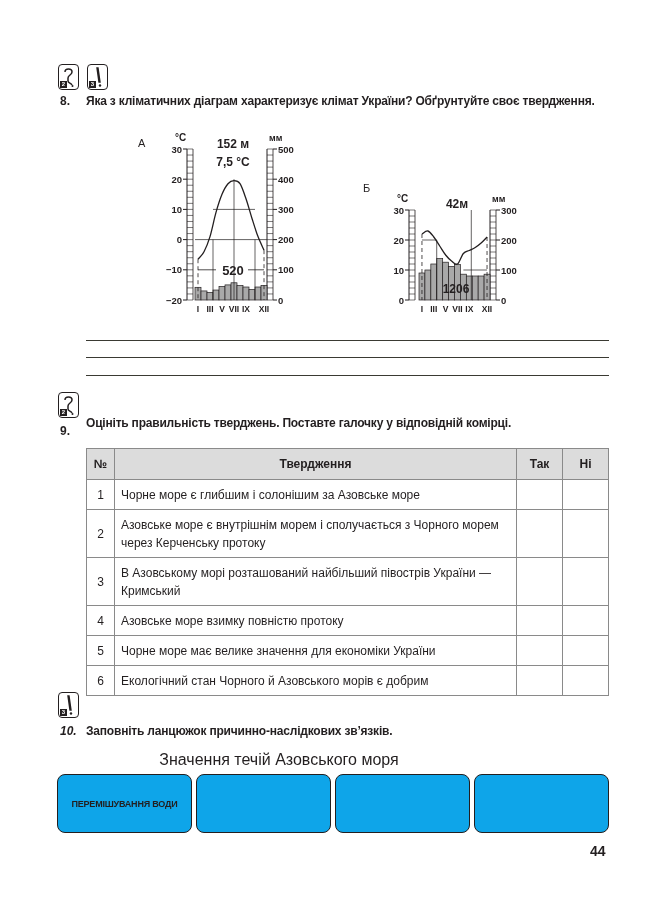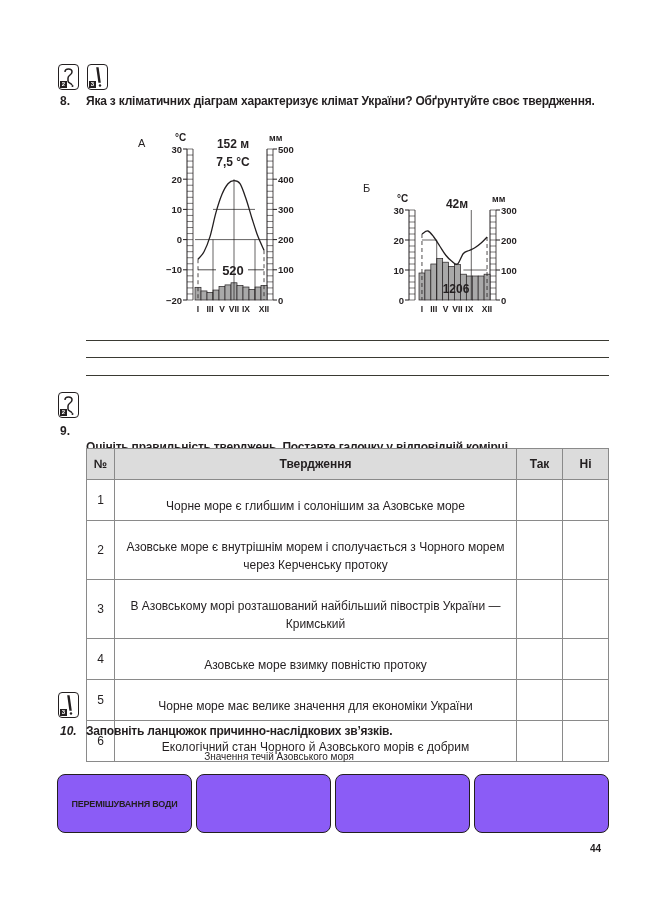--- a/index.html
+++ b/index.html
@@ -12,22 +12,22 @@
   .icon-box svg { position:absolute; left:0; top:0; }
   .q-num { position:absolute; font-weight:bold; font-size:12px; }
   .q-text { position:absolute; font-weight:bold; font-size:12px; letter-spacing:-0.2px; }
   .ans-line { position:absolute; left:86px; width:523px; height:0; border-top:1px solid #3a3a33; }
   table.stmt { position:absolute; left:86px; top:448px; width:523px; border-collapse:collapse; font-size:12px; }
   table.stmt td, table.stmt th { border:1px solid #8a8a8a; padding:0 6px; }
   table.stmt th { background:#dcdcdc; font-weight:bold; height:30px; }
   table.stmt td.n { text-align:center; width:15px; }
   table.stmt td.c { width:33px; }
   table.stmt td.c2 { width:33px; }
-  table.stmt td.s { text-align:center; line-height:18px; padding-top:17px; padding-bottom:5px; }
-  .chain-box { position:absolute; top:774px; width:133px; height:57px; border:1.5px solid #231f20; border-radius:8px; background:#8b5cf6;
+  table.stmt td.s { text-align:left; line-height:18px; padding-top:6px; padding-bottom:5px; }
+  .chain-box { position:absolute; top:774px; width:133px; height:57px; border:1.5px solid #231f20; border-radius:8px; background:#0ea5e9;
                display:flex; align-items:center; justify-content:center; font-weight:bold; font-size:9px; letter-spacing:-0.2px; }
   svg text { font-family:"Liberation Sans", sans-serif; }
 </style>
 </head>
 <body>
 
 <div class="icon-box" style="left:58px;top:64px;">
   <svg width="19" height="24" viewBox="0 0 19 24">
     <path d="M6 7 C6 3,13 3,13 7 C13 10,9 10,9 13 L9 16 M9 16 C9 18,12 18,13 20" fill="none" stroke="#231f20" stroke-width="1.5"></path>
     <circle cx="13.5" cy="21" r="1" fill="#231f20"></circle>
@@ -251,21 +251,21 @@
 <div class="ans-line" style="top:375px;"></div>
 
 <div class="icon-box" style="left:58px;top:392px;">
   <svg width="19" height="24" viewBox="0 0 19 24">
     <path d="M6 7 C6 3,13 3,13 7 C13 10,9 10,9 13 L9 16 M9 16 C9 18,12 18,13 20" fill="none" stroke="#231f20" stroke-width="1.5"></path>
     <circle cx="13.5" cy="21" r="1" fill="#231f20"></circle>
   </svg>
   <span class="lvl">2</span>
 </div>
 <div class="q-num" style="left:60px;top:424px;">9.</div>
-<div class="q-text" style="left:86px;top:440px;text-align:center;">Оцініть правильність тверджень. Поставте галочку у відповідній комірці.</div>
+<div class="q-text" style="left:86px;top:416px;text-align:center;">Оцініть правильність тверджень. Поставте галочку у відповідній комірці.</div>
 
 <table class="stmt">
   <thead>
     <tr>
       <th style="width:15px;">№</th>
       <th>Твердження</th>
       <th style="width:33px;">Так</th>
       <th style="width:33px;">Ні</th>
     </tr>
   </thead>
@@ -311,20 +311,20 @@
 
 <div class="icon-box" style="left:58px;top:692px;">
   <svg width="19" height="24" viewBox="0 0 19 24">
     <path d="M9 3 L10 3 L12 17 L11 17 Z" fill="none" stroke="#231f20" stroke-width="1.4"></path>
     <circle cx="12" cy="20.5" r="1.2" fill="#231f20"></circle>
   </svg>
   <span class="lvl">3</span>
 </div>
 <div class="q-num" style="left:60px;top:724px;font-style:italic;">10.</div>
 <div class="q-text" style="left:86px;top:724px;">Заповніть ланцюжок причинно-наслідкових зв’язків.</div>
-<div class="abs" style="left:0;width:518px;top:751px;text-align:center;font-size:10px;padding-left:40px;box-sizing:border-box;">Значення течій Азовського моря</div>
+<div class="abs" style="left:0;width:518px;top:751px;text-align:center;font-size:16px;padding-left:40px;box-sizing:border-box;">Значення течій Азовського моря</div>
 
 <div class="chain-box" style="left:57px;">ПЕРЕМІШУВАННЯ ВОДИ</div>
 <div class="chain-box" style="left:196px;"></div>
 <div class="chain-box" style="left:335px;"></div>
 <div class="chain-box" style="left:474px;"></div>
 
-<div class="abs" style="left:590px;top:843px;font-size:10px;font-weight:bold;">44</div>
+<div class="abs" style="left:590px;top:843px;font-size:14px;font-weight:bold;">44</div>
 
 </body></html>

